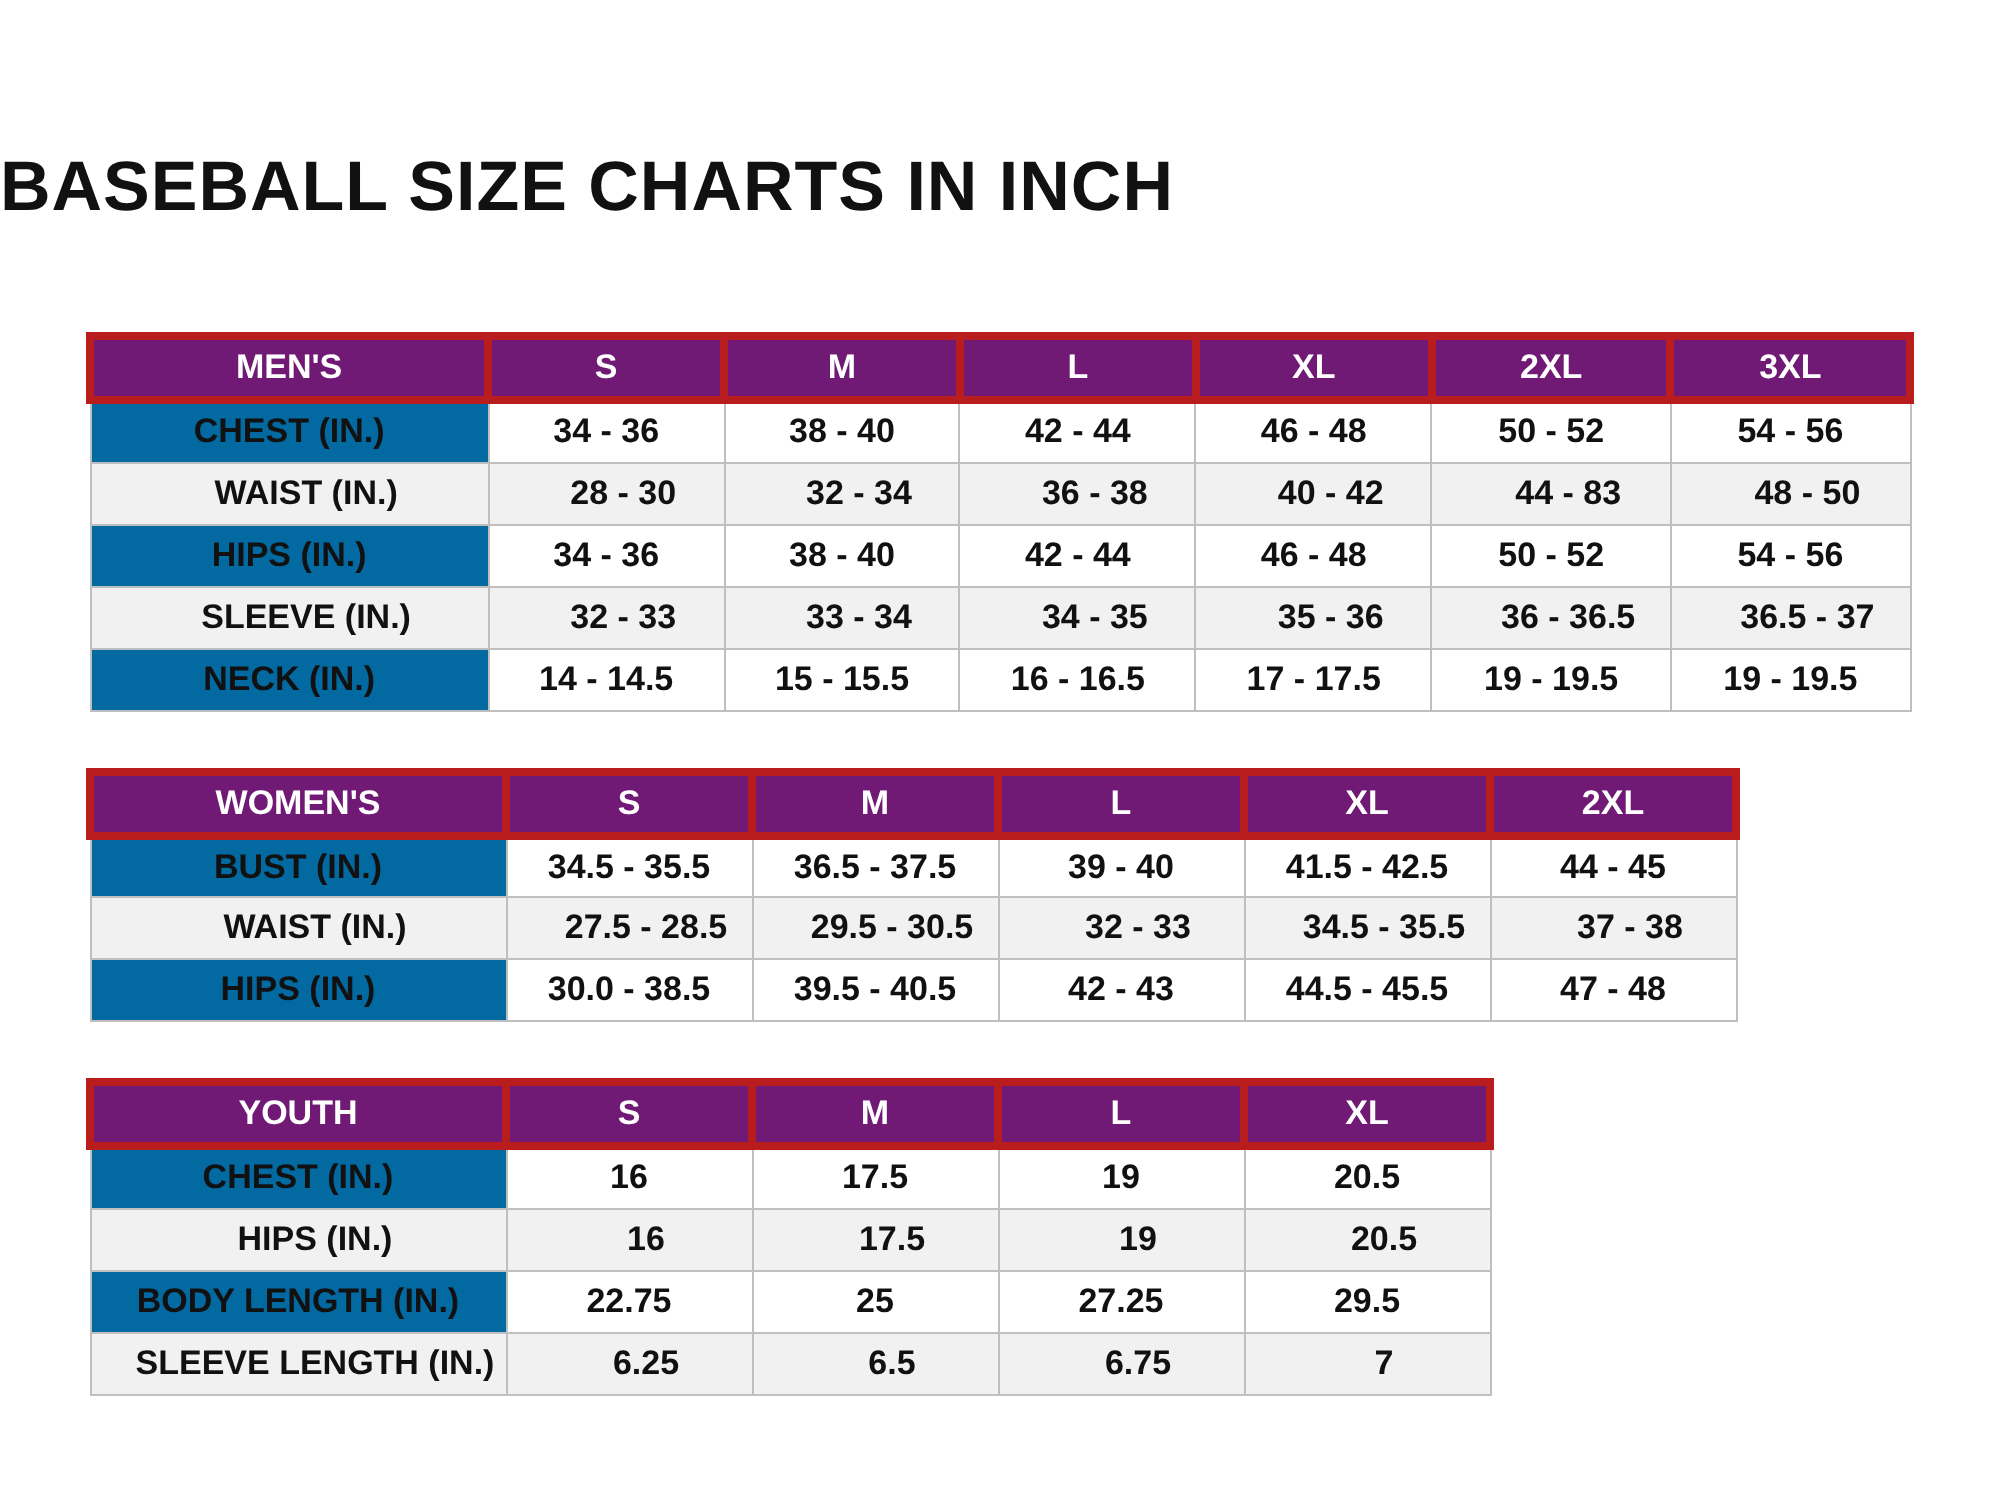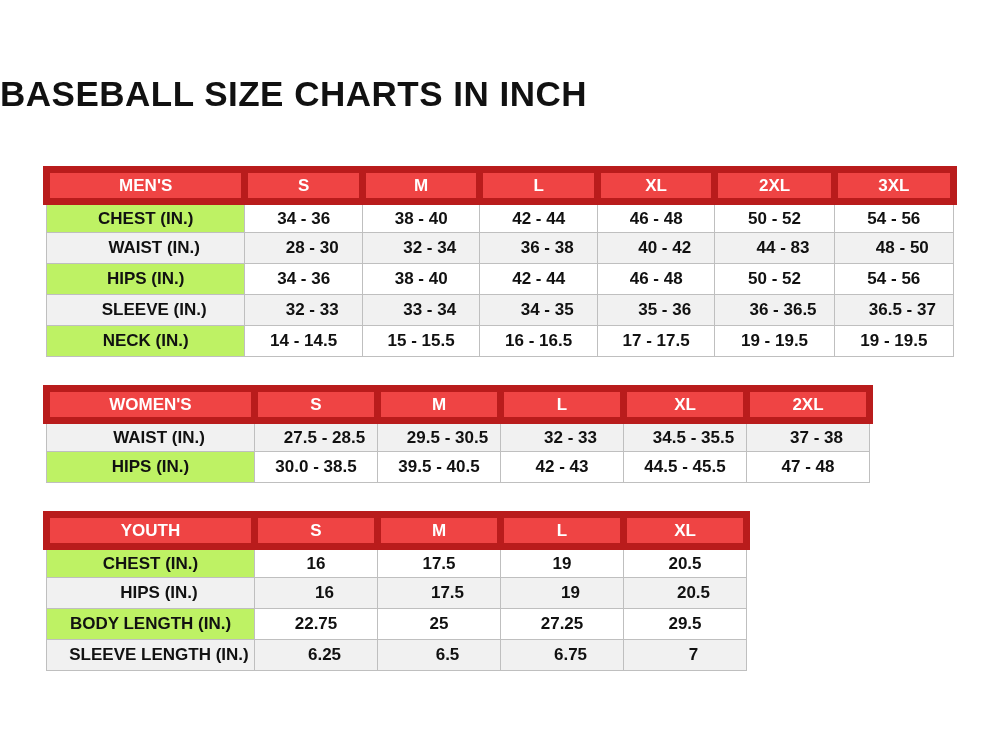--- a/index.html
+++ b/index.html
@@ -46,34 +46,34 @@
   table.size-table th {
     border: 1px solid #bfbfbf;
     text-align: center;
     font-weight: bold;
     height: 31px;
     padding: 0 4px;
     box-sizing: border-box;
     white-space: nowrap;
   }
   table.size-table thead th {
-    background: #ef4444;
+    background: #701a75;
     color: #ffffff;
-    border: 7px solid #b91c1c;
+    border: 4px solid #b91c1c;
     height: 32px;
   }
   table.size-table thead th.hdr-label {
     text-align: center;
   }
   table.size-table tbody tr.alt td {
     background: #f1f1f1;
     padding-left: 21px;
   }
   table.size-table tbody td.row-label {
-    background: #bef264;
+    background: #0369a1;
     text-align: center;
   }
   table.size-table tbody tr.alt td.row-label {
     background: #f1f1f1;
   }
 
   
   .t-men col.c-label { width: 208px; }
   .t-men col.c-val   { width: 123px; }
 
@@ -175,20 +175,28 @@
         <tr>
           <th class="hdr-label">WOMEN'S</th>
           <th>S</th>
           <th>M</th>
           <th>L</th>
           <th>XL</th>
           <th>2XL</th>
         </tr>
       </thead>
       <tbody>
+        <tr>
+          <td class="row-label">BUST (IN.)</td>
+          <td>34.5 - 35.5</td>
+          <td>36.5 - 37.5</td>
+          <td>39 - 40</td>
+          <td>41.5 - 42.5</td>
+          <td>44 - 45</td>
+        </tr>
         <tr class="alt">
           <td class="row-label">WAIST (IN.)</td>
           <td>27.5 - 28.5</td>
           <td>29.5 - 30.5</td>
           <td>32 - 33</td>
           <td>34.5 - 35.5</td>
           <td>37 - 38</td>
         </tr>
         <tr>
           <td class="row-label">HIPS (IN.)</td>

